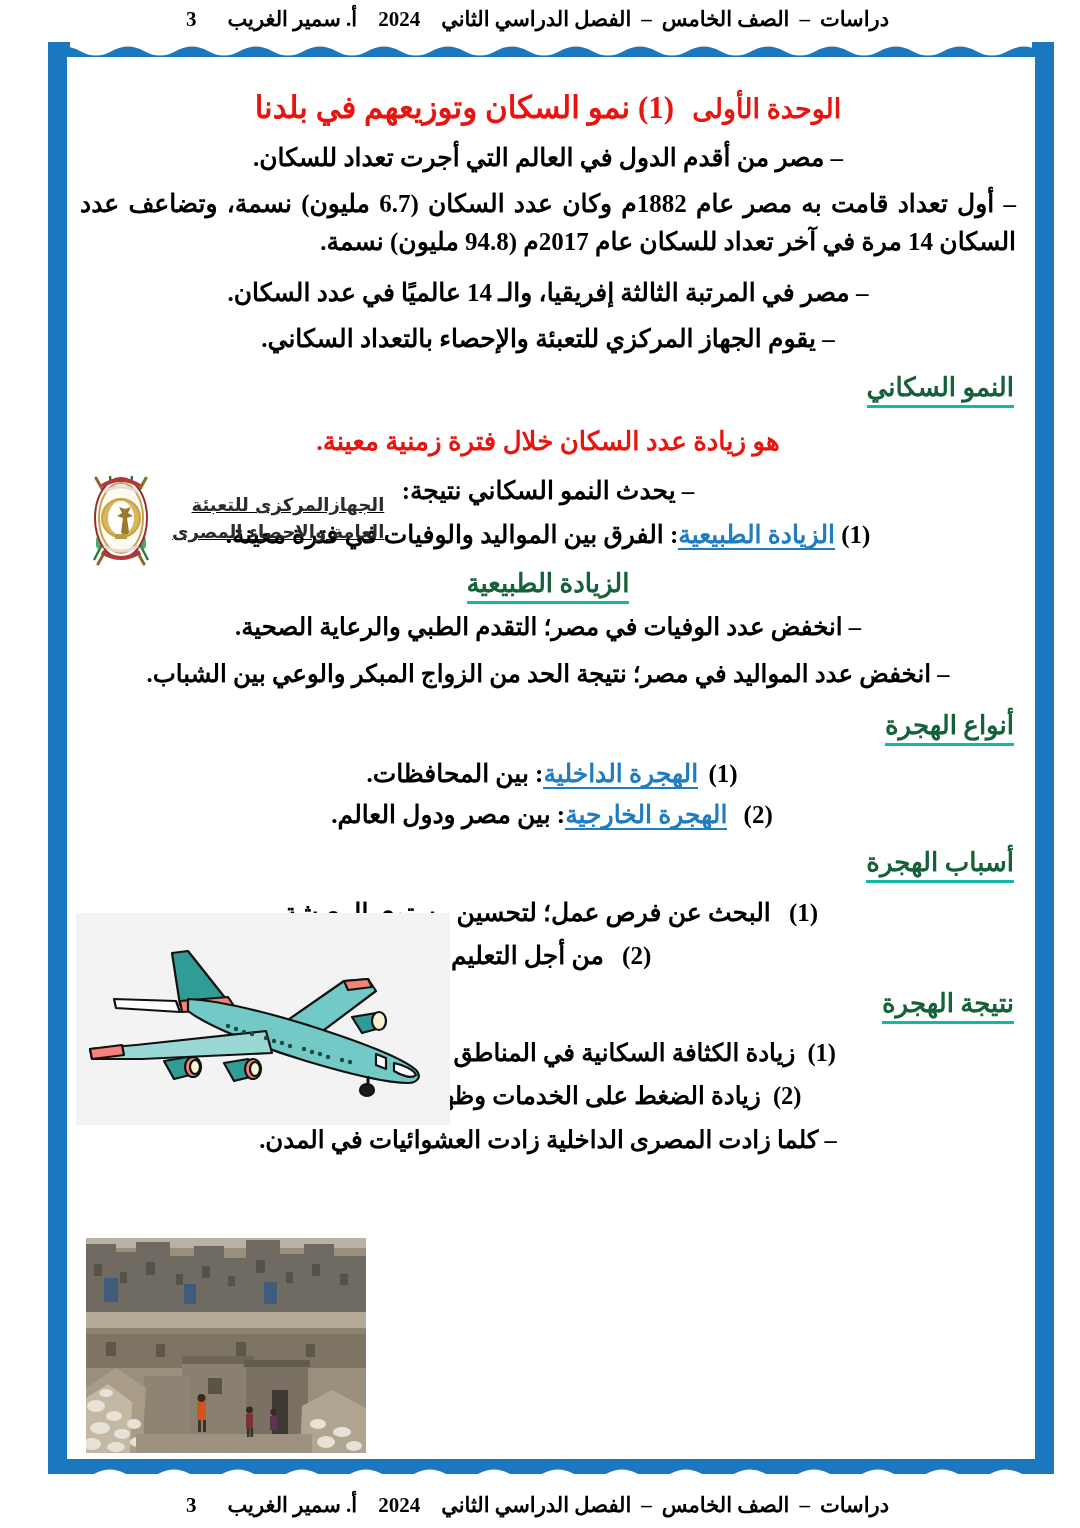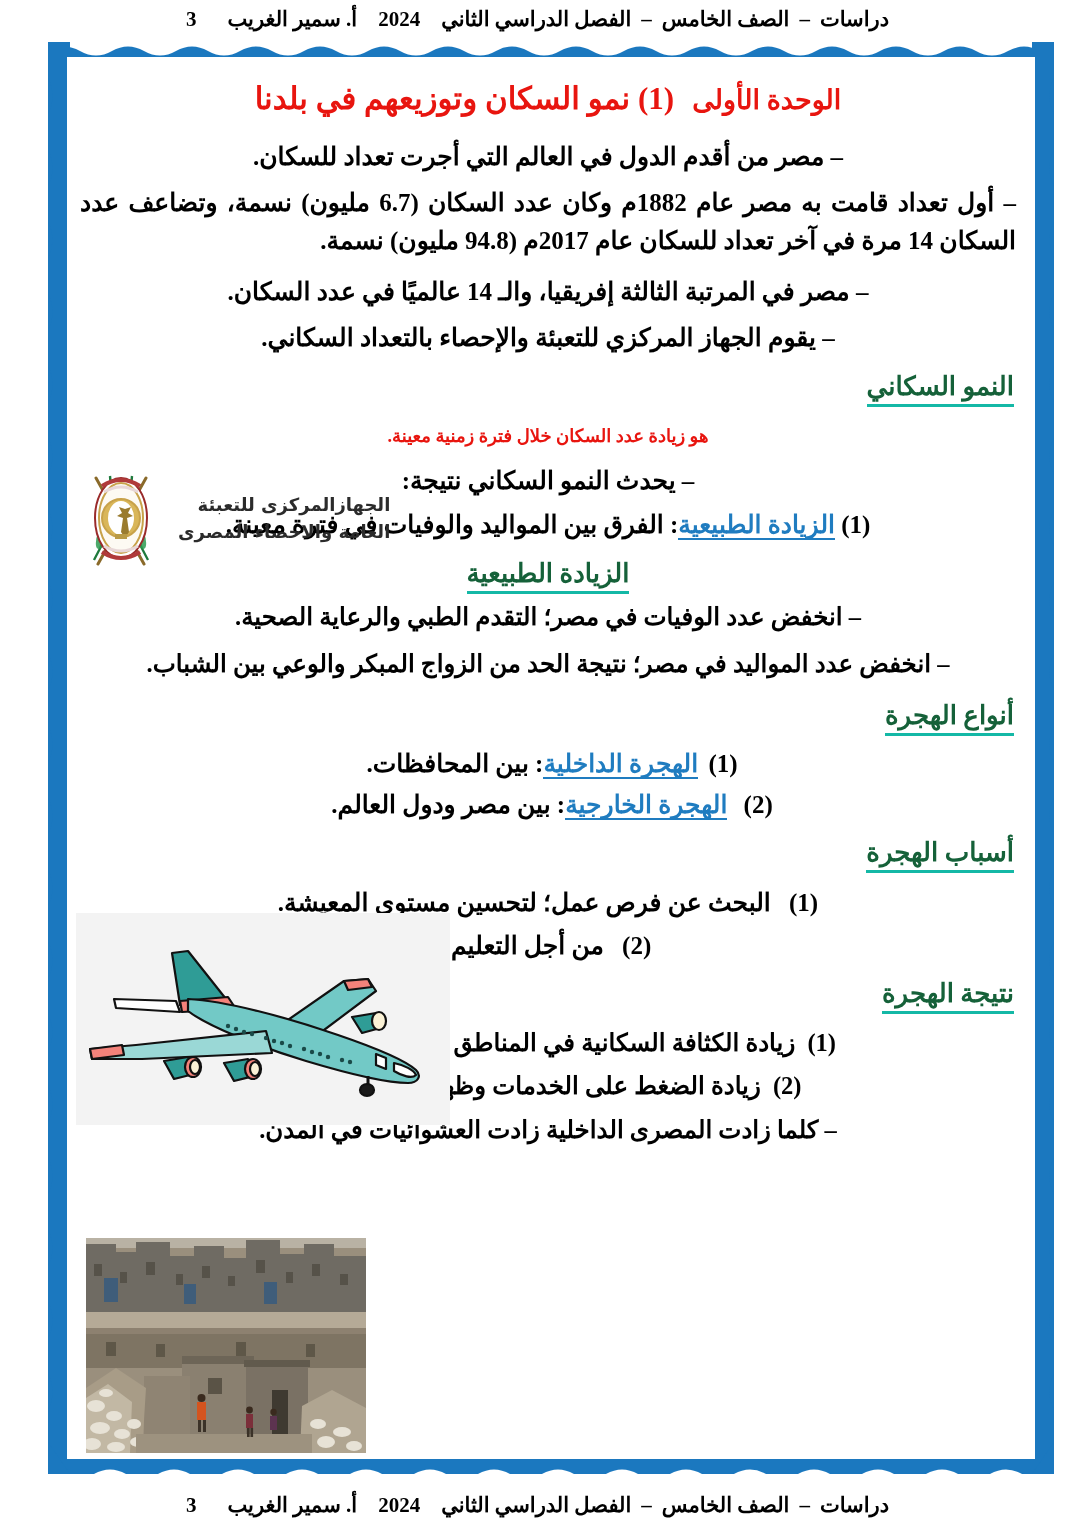--- a/index.html
+++ b/index.html
@@ -44,21 +44,21 @@
   }
   .frame-wrap svg { display: block; width: 100%; height: 100%; }
 
   
   .sheet {
     position: absolute;
     left: 66px; top: 58px;
     width: 968px; height: 1400px;
     direction: rtl;
     text-align: right;
-    padding: 6px 14px 0 10px;
+    padding: 15px 14px 0 10px;
   }
 
   .title-line {
     text-align: center;
     color: #e8150f;
     font-weight: bold;
     font-size: 31px;
     line-height: 1.25;
     margin: 16px 0 4px 0;
     white-space: nowrap;
@@ -98,21 +98,21 @@
   .sec-head .u {
     display: inline-block;
     border-bottom: 3px solid #14b8a6;
     padding-bottom: 2px;
   }
   .sec-head.right-al { text-align: right; padding-right: 6px; }
 
   .def-red {
     color: #e8150f;
     font-weight: bold;
-    font-size: 18px;
+    font-size: 26px;
     text-align: center;
     margin: 10px 0 6px 0;
   }
 
   .kw {
     color: #1f7cc0;
     font-weight: bold;
     border-bottom: 2.5px solid #1f7cc0;
   }
 
@@ -139,21 +139,22 @@
   .slum svg { position: absolute; left: 0; top: 0; }
 
   
   .capmas {
     position: absolute;
     left: 18px; top: 404px;
     width: 300px; height: 112px;
     display: flex;
     flex-direction: row-reverse;
     align-items: center;
-    gap: 20px;
+    gap: 14px;
+    text-decoration: underline;
   }
   .capmas-emblem { width: 74px; height: 108px; flex: none; }
   .capmas-text {
     direction: rtl;
     text-align: right;
     font-family: "DejaVu Sans", sans-serif;
     font-weight: bold;
     color: #2b2b2b;
     font-size: 18px;
     line-height: 1.5;
@@ -219,21 +220,21 @@
     <rect x="19" y="15" width="968" height="1402" fill="#ffffff"></rect>
   </svg>
 </div>
 
 <div class="sheet">
 
   <div class="title-line">
     <span class="unit">الوحدة الأولى</span><span>(1) نمو السكان وتوزيعهم في بلدنا</span>
   </div>
 
-  <div class="bullet-line ctr" style="margin-top:20px">–  مصر من أقدم الدول في العالم التي أجرت تعداد للسكان.</div>
+  <div class="bullet-line ctr" style="margin-top:12px">–  مصر من أقدم الدول في العالم التي أجرت تعداد للسكان.</div>
   <div class="just-block" style="margin-top:10px">–  أول تعداد قامت به مصر عام 1882م وكان عدد السكان (6.7 مليون) نسمة، وتضاعف عدد السكان 14 مرة في آخر تعداد للسكان عام 2017م (94.8 مليون) نسمة.</div>
   <div class="bullet-line ctr" style="margin-top:14px">–  مصر في المرتبة الثالثة إفريقيا، والـ 14 عالميًا في عدد السكان.</div>
   <div class="bullet-line ctr" style="margin-top:10px">–  يقوم الجهاز المركزي للتعبئة والإحصاء بالتعداد السكاني.</div>
 
   <div class="capmas">
     <svg class="capmas-emblem" viewBox="0 0 74 108" xmlns="http://www.w3.org/2000/svg">
 
       <g stroke="#1f7a3d" stroke-width="2.4" fill="none">
         <path d="M10,96 C22,76 30,48 26,12"></path>
         <path d="M64,96 C52,76 44,48 48,12"></path>

